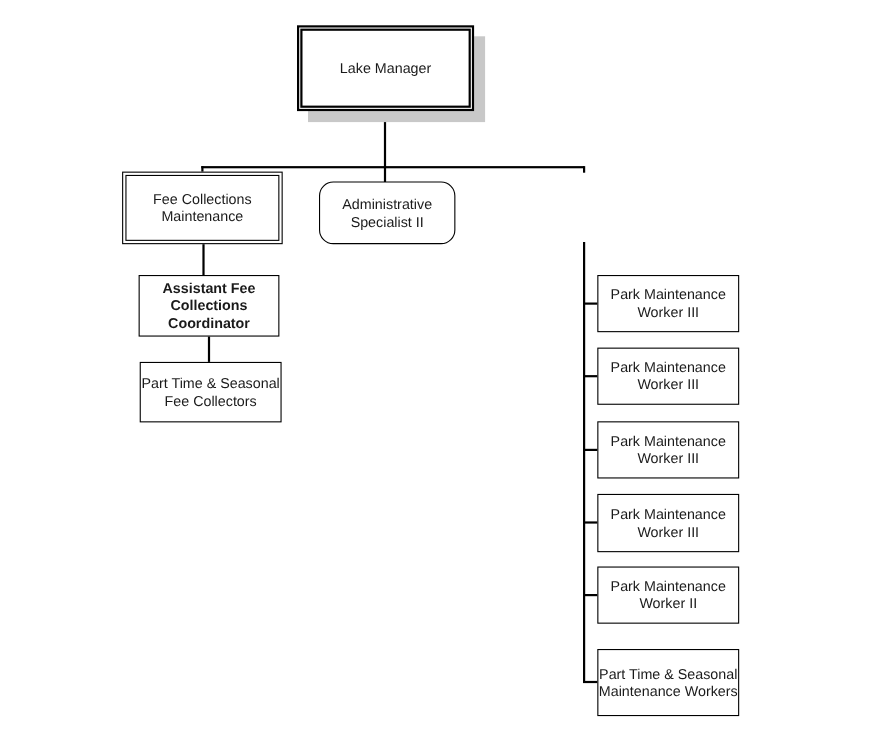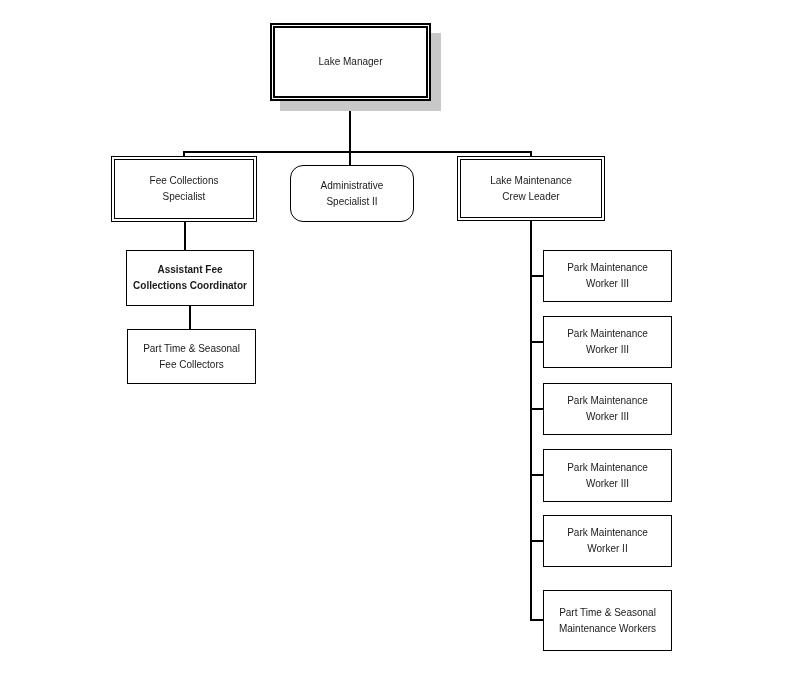--- a/index.html
+++ b/index.html
@@ -13,21 +13,21 @@
     overflow: hidden;
   }
   .node {
     position: absolute;
     display: flex;
     align-items: center;
     justify-content: center;
     text-align: center;
     background: #ffffff;
     color: #1a1a1a;
-    font-size: 10px;
+    font-size: 13px;
     line-height: 16px;
     white-space: pre-line;
     border: 1.5px solid #000000;
   }
   .node--double { border: 4px double #000000; }
   .node--root {
     border: 5px double #000000;
     box-shadow: 10px 10px 0 0 #c8c8c8;
   }
   .line {
@@ -83,27 +83,25 @@
   <div class="line line--h ln-stub-0"></div>
   <div class="line line--h ln-stub-1"></div>
   <div class="line line--h ln-stub-2"></div>
   <div class="line line--h ln-stub-3"></div>
   <div class="line line--h ln-stub-4"></div>
   <div class="line line--h ln-stub-5"></div>
 
   <div class="node node--root pos-lake-manager">Lake Manager</div>
 
   <div class="node node--double pos-fee-coordinator">Fee Collections
-Specialist</div>
+Maintenance</div>
 
   <div class="node pos-admin-specialist">Administrative
 Specialist II</div>
 
-  <div class="node node--double pos-maintenance-leader">Lake Maintenance
-Crew Leader</div>
 
   <div class="node pos-assistant-fee">Assistant Fee
 Collections Coordinator</div>
 
   <div class="node pos-parttime-fee">Part Time &amp; Seasonal
 Fee Collectors</div>
 
   <div class="node pos-worker-0">Park Maintenance
 Worker III</div>
 

